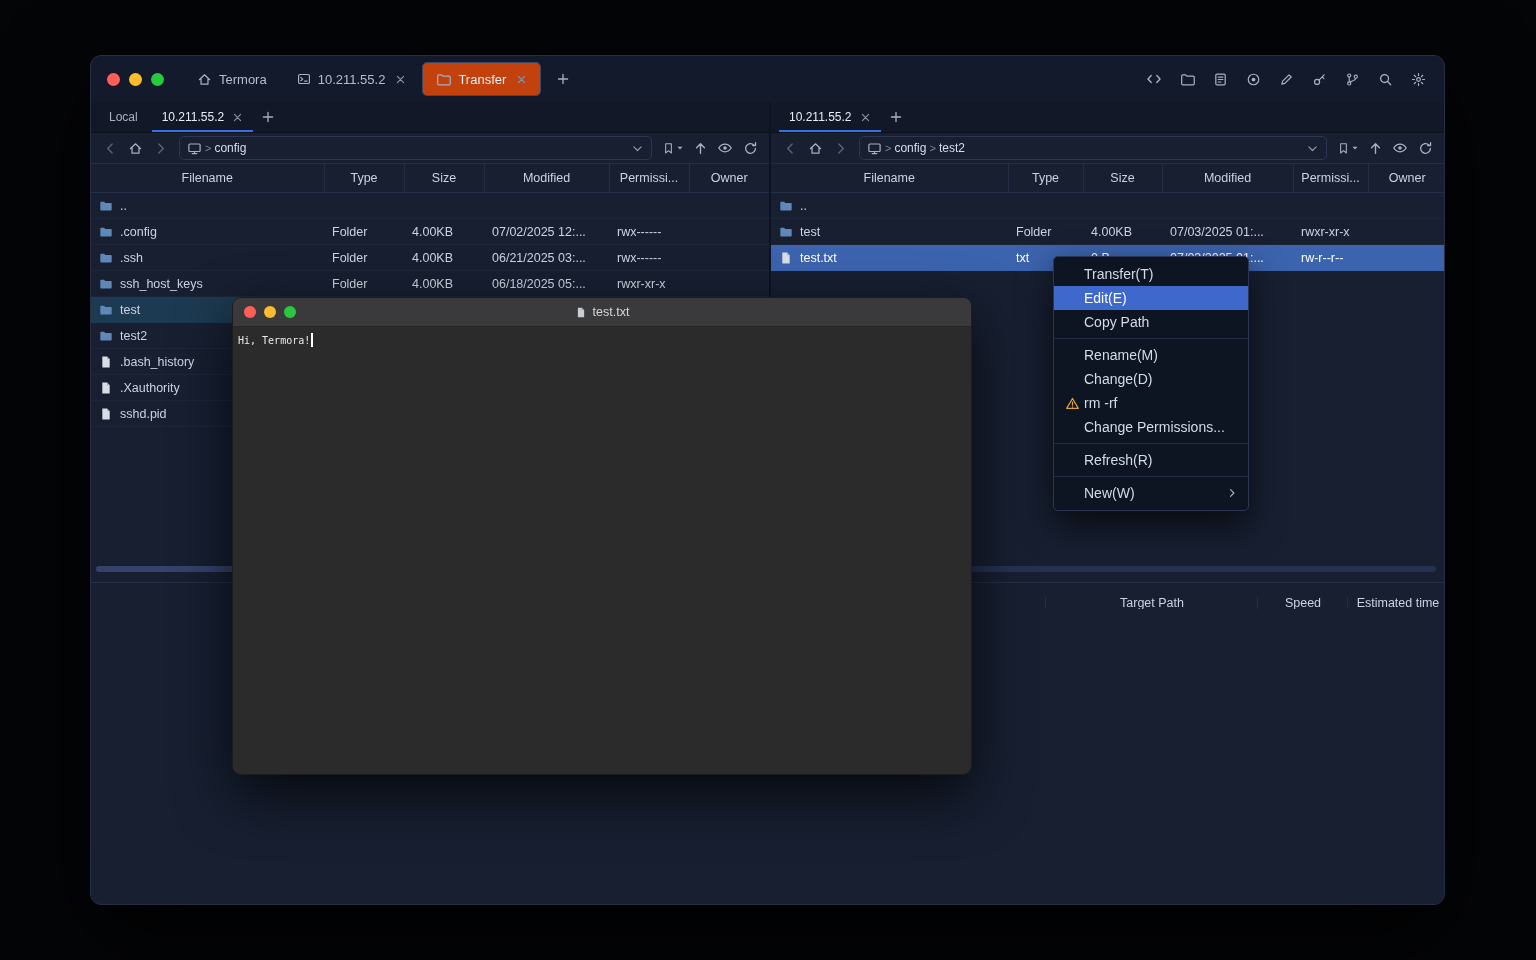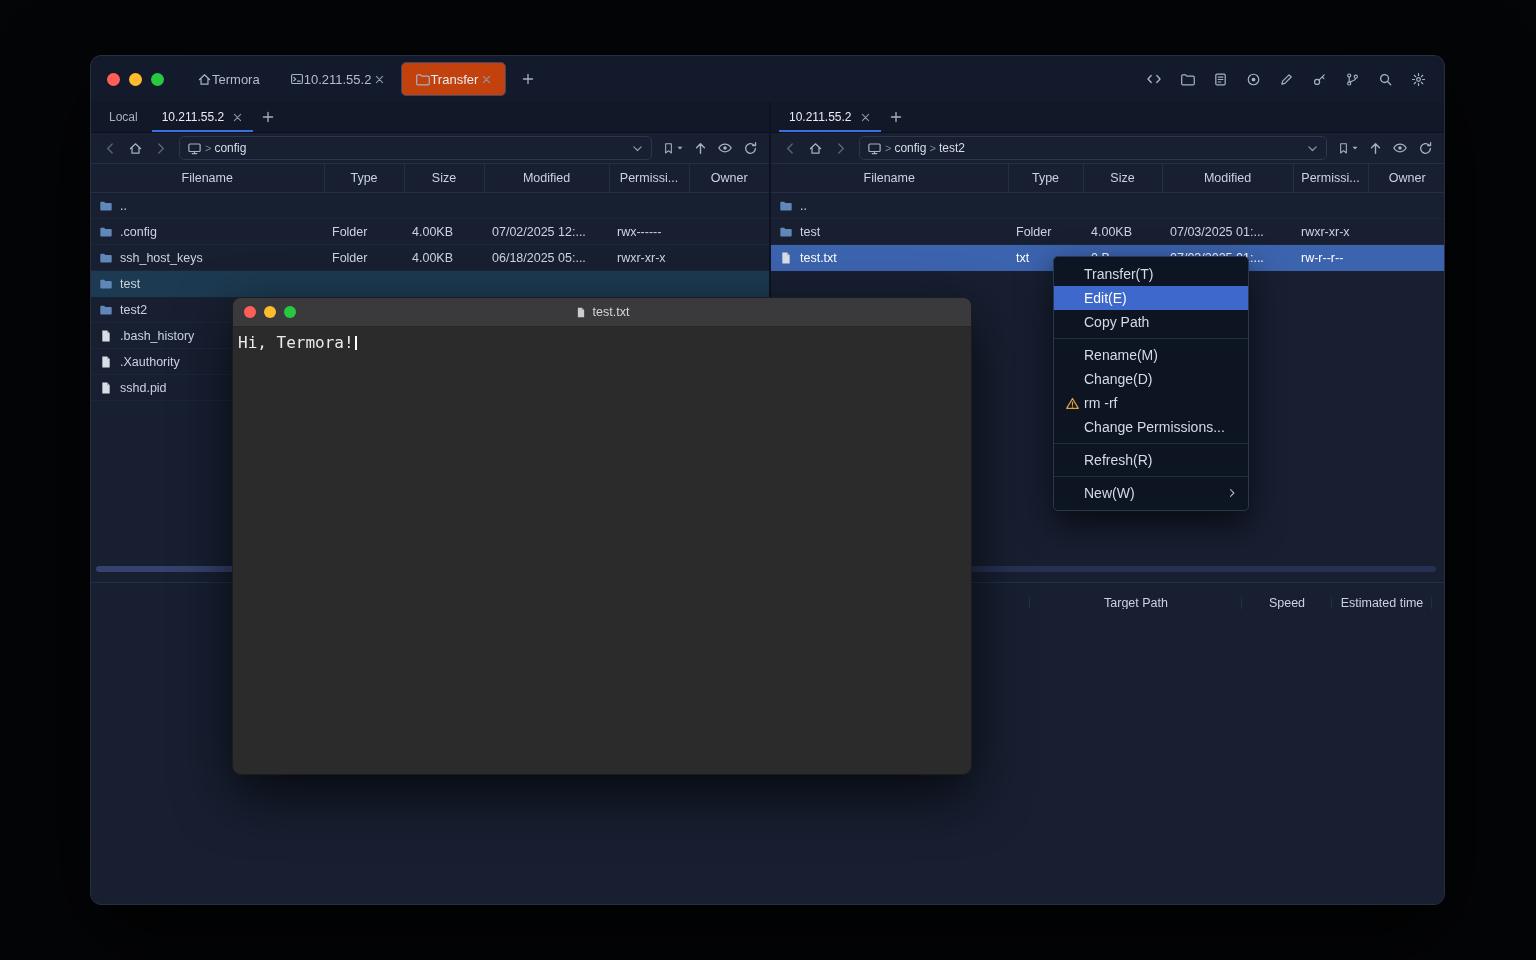--- a/index.html
+++ b/index.html
@@ -10,21 +10,21 @@
     background:#171f31;border:1px solid #272e42;border-radius:11px;
     box-shadow:0 30px 90px rgba(0,0,0,.85);overflow:hidden;box-sizing:border-box;}
 
   
   .titlebar{position:absolute;top:0;left:0;right:0;height:46px;background:#131a2b;
     display:flex;align-items:center;border-bottom:1px solid #0c111e;}
   .traffic{display:flex;gap:9px;padding:0 18px 0 16px;}
   .dot{width:13px;height:13px;border-radius:50%;}
   .dot.red{background:#ff5f57}.dot.yellow{background:#febc2e}.dot.green{background:#28c840}
   .tb-tabs{display:flex;align-items:center;height:100%;}
-  .tb-tab{display:flex;align-items:center;height:32px;padding:0 13px;margin:0 1px;
+  .tb-tab{display:flex;align-items:center;gap:7px;height:32px;padding:0 13px;margin:0 1px;
     color:#b4bdcf;font-size:13px;border:1px solid transparent;border-radius:5px;cursor:default;}
   .tb-tab.active{background:#c2410c;border-color:#3c4968;color:#e9edf5;}
   .tb-tab .ticon{display:flex;color:#a7b1c4;}
   .tab-close{display:flex;margin-left:3px;color:#8d97ab;}
   .tb-plus{display:flex;align-items:center;justify-content:center;width:26px;height:26px;
     margin-left:8px;color:#a7b1c4;background:none;border:none;padding:0;}
   .tb-spacer{flex:1;}
   .tb-icons{display:flex;gap:9px;padding-right:14px;}
   .tb-icon{width:24px;height:24px;display:flex;align-items:center;justify-content:center;
     color:#a7b1c4;border-radius:5px;}
@@ -70,38 +70,38 @@
   
   .splitter{position:absolute;top:508px;left:0;right:0;height:10px;background:#171f31;}
   .splitter .seg{position:absolute;top:2px;height:6px;border-radius:3px;}
   .seg-left{left:5px;width:658px;background:#35426d;}
   .seg-right{left:685px;right:8px;background:#263152;}
 
   
   .transfer-header{position:absolute;top:526px;left:0;right:0;height:26px;
     border-top:1px solid #242e47;border-bottom:1px solid #242e47;font-size:12.5px;color:#cbd2e0;background:#171f31;}
   .th-cell{position:absolute;top:14px;bottom:0;display:flex;align-items:center;justify-content:center;
-    border-left:1px solid #242e47;white-space:nowrap;}
+    border-left:1px solid #242e47;white-space:nowrap;margin-left:16px;}
   .th-target{left:938px;width:212px;}
   .th-speed{left:1150px;width:90px;text-align:right;}
   .th-est{left:1240px;width:100px;}
   .th-tail{left:1340px;right:0;}
   .transfer-body{position:absolute;top:553px;left:0;right:0;bottom:0;background:#171f31;}
 
   
   .editor{position:absolute;left:141px;top:241px;width:740px;height:478px;background:#2b2b2b;
     border-radius:9px;box-shadow:0 20px 55px rgba(0,0,0,.7);z-index:40;overflow:hidden;
     border:1px solid #1c1c1c;box-sizing:border-box;}
   .editor-titlebar{height:28px;background:#3a3a3c;display:flex;align-items:center;position:relative;
     border-bottom:1px solid #262626;}
   .editor-traffic{display:flex;gap:8px;padding-left:11px;z-index:2;}
   .edot{width:12px;height:12px;border-radius:50%;}
   .editor-title{position:absolute;left:0;right:0;top:0;bottom:0;display:flex;justify-content:center;
     align-items:center;gap:6px;color:#d6d6d6;font-size:12.5px;}
-  .editor-content{padding:6px 5px;font-family:"DejaVu Sans Mono",monospace;font-size:16px;
+  .editor-content{padding:6px 5px;font-family:"DejaVu Sans Mono",monospace;font-size:10px;
     color:#eaeaea;display:flex;align-items:center;}
   .cursor{display:inline-block;width:2px;height:14px;background:#fff;margin-left:1px;}
 
   
   .context-menu{position:absolute;left:962px;top:200px;width:196px;background:#0d1422;
     border:1px solid #2b3650;border-radius:5px;z-index:50;padding:5px 0;
     box-shadow:0 14px 34px rgba(0,0,0,.65);box-sizing:border-box;}
   .menu-item{height:24px;display:flex;align-items:center;font-size:14px;color:#d3dae8;
     padding:0 10px 0 8px;}
   .menu-item .mi-icon{width:20px;display:flex;justify-content:center;margin-right:2px;flex:none;}
@@ -361,20 +361,37 @@
               <td></td>
             </tr>
             <tr>
               <td>
                 <span class="name-flex">
                   <span class="row-icon">
                     <svg width="14" height="14" viewBox="0 0 16 16">
                       <path d="M1.5 4a1 1 0 0 1 1-1h3.4l1.3 1.5h6.3a1 1 0 0 1 1 1V12a1 1 0 0 1-1 1h-11a1 1 0 0 1-1-1z" fill="#5f88b8"></path>
                     </svg>
                   </span>
+                  <span>.ssh</span>
+                </span>
+              </td>
+              <td>Folder</td>
+              <td>4.00KB</td>
+              <td>06/21/2025 03:...</td>
+              <td>rwx------</td>
+              <td></td>
+            </tr>
+            <tr>
+              <td>
+                <span class="name-flex">
+                  <span class="row-icon">
+                    <svg width="14" height="14" viewBox="0 0 16 16">
+                      <path d="M1.5 4a1 1 0 0 1 1-1h3.4l1.3 1.5h6.3a1 1 0 0 1 1 1V12a1 1 0 0 1-1 1h-11a1 1 0 0 1-1-1z" fill="#5f88b8"></path>
+                    </svg>
+                  </span>
                   <span>ssh_host_keys</span>
                 </span>
               </td>
               <td>Folder</td>
               <td>4.00KB</td>
               <td>06/18/2025 05:...</td>
               <td>rwxr-xr-x</td>
               <td></td>
             </tr>
             <tr class="sel-left">

